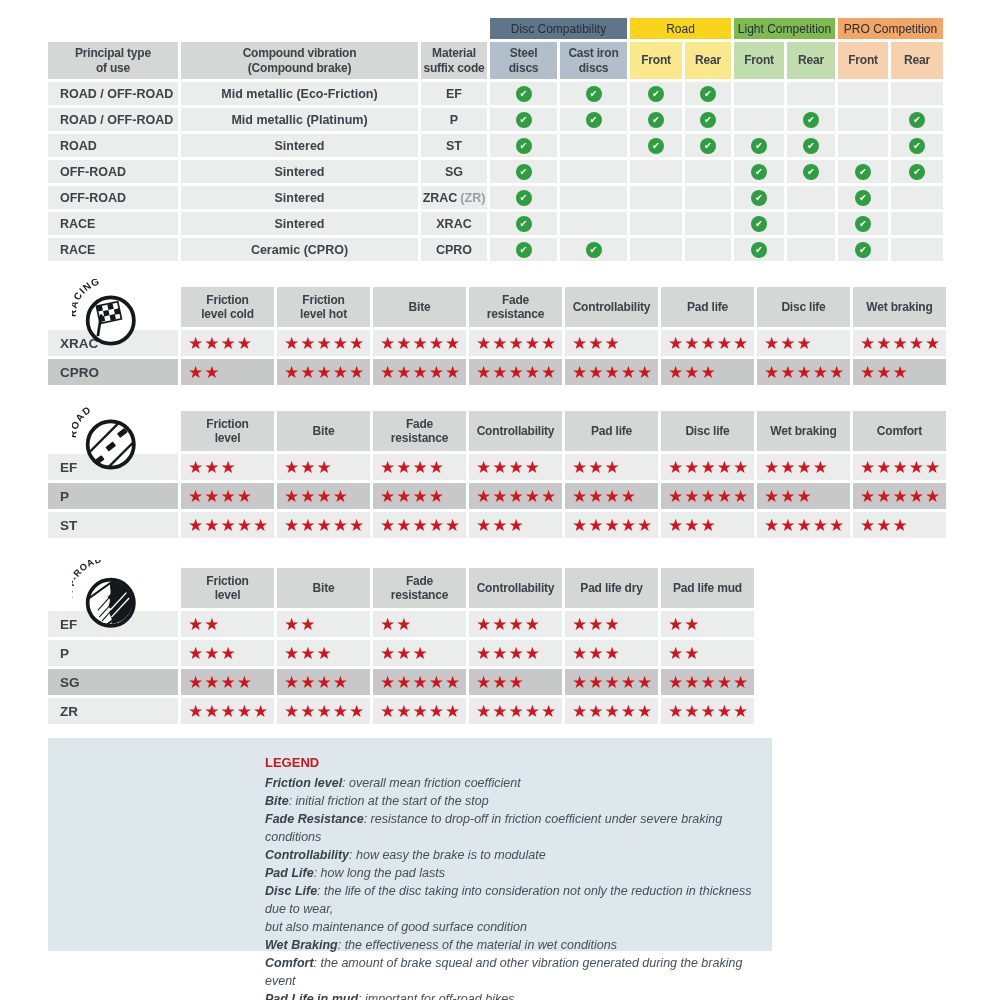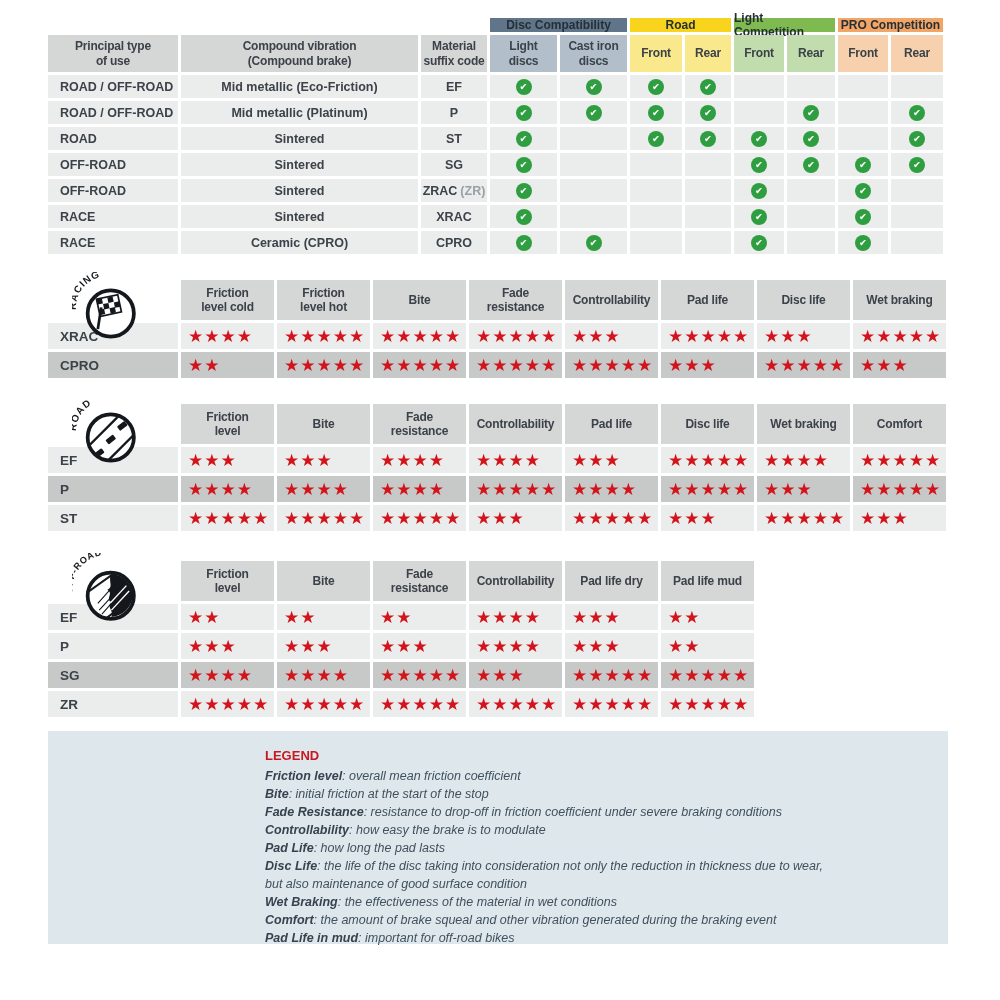--- a/index.html
+++ b/index.html
@@ -1,41 +1,41 @@
 <!DOCTYPE html>
 <html style="--hdr: #d5d6d6; --row-light: #ebecec; --row-dark: #c7c8c8; --txt: #3b4249; --star: #d2151d; --check: #2f9e41; --legend-bg: #dde7ec; --legend-red: #c9171e;"><head>
 <meta charset="utf-8">
 <style>
   html,body{margin:0;padding:0;background:#fff;}
   body{width:1000px;height:1000px;font-family:"Liberation Sans","DejaVu Sans",sans-serif;color:var(--txt,#3b4249);}
   .page{padding:18px 50px 0 48px;}
 
   
   .compat-row{display:grid;grid-template-columns:130px 237px 66px 67px 67px 52px 46px 50px 48px 50px 52px;column-gap:3px;margin-bottom:3px;}
-  .gcell{height:14px;display:flex;align-items:center;justify-content:center;font-size:12px;font-weight:bold;color:#262f36;}
+  .gcell{height:21px;display:flex;align-items:center;justify-content:center;font-size:12px;font-weight:normal;color:#262f36;}
   .hcell{height:37px;background:var(--hdr);display:flex;flex-direction:column;align-items:center;justify-content:center;font-size:12px;font-weight:bold;line-height:1.18;letter-spacing:-0.2px;text-align:center;}
   .dcell{height:23px;background:var(--row-light);display:flex;align-items:center;justify-content:center;font-size:12.5px;font-weight:bold;}
   .dcell.use{justify-content:flex-start;padding-left:12px;}
   .note{color:#9aa0a6;font-weight:bold;margin-left:3px;}
   .ghost{background:transparent !important;}
   .check{width:16px;height:16px;border-radius:50%;background:var(--check);color:#fff;font-size:9.5px;display:flex;align-items:center;justify-content:center;line-height:1;}
 
   
   .sect{position:relative;}
   .sect-icon{position:absolute;left:24px;top:-8px;}
   .rate-row{display:grid;column-gap:3px;margin-bottom:3px;}
   .rate-row.cols-8{grid-template-columns:130px repeat(8,93px);}
   .rate-row.cols-6{grid-template-columns:130px repeat(6,93px);}
   .rhcell{height:40px;background:var(--hdr);display:flex;flex-direction:column;align-items:center;justify-content:center;font-size:12px;font-weight:bold;line-height:1.2;letter-spacing:-0.2px;text-align:center;}
   .rcell{height:26px;display:flex;align-items:center;font-size:13.5px;font-weight:bold;}
   .rcell.label{padding-left:12px;}
   .rcell.stars{padding-left:7px;color:var(--star);font-size:17px;letter-spacing:1px;font-family:"DejaVu Sans",sans-serif;}
 
   
-  .legend{box-sizing:border-box;width:900px;height:213px;background:var(--legend-bg);padding:15px 20px 0 217px;font-size:12.5px;color:#41505c;}
+  .legend{box-sizing:border-box;width:724px;height:213px;background:var(--legend-bg);padding:15px 20px 0 217px;font-size:12.5px;color:#41505c;}
   .legend-title{color:var(--legend-red);font-weight:bold;font-size:13px;line-height:20px;margin-bottom:1px;}
   .legend-line{line-height:18px;font-style:italic;}
   .legend-line b{color:#36424d;}
 
   svg text{font-family:"Liberation Sans","DejaVu Sans",sans-serif;}
 </style>
 </head>
 <body>
 
 <div class="page">
@@ -55,21 +55,21 @@
         </div>
         <div class="hcell">
           <div>Compound vibration</div>
           <div>(Compound brake)</div>
         </div>
         <div class="hcell">
           <div>Material</div>
           <div>suffix code</div>
         </div>
         <div class="hcell" style="background: rgb(178, 191, 202);">
-          <div>Light</div>
+          <div>Steel</div>
           <div>discs</div>
         </div>
         <div class="hcell" style="background: rgb(178, 191, 202);">
           <div>Cast iron</div>
           <div>discs</div>
         </div>
         <div class="hcell" style="background: rgb(249, 232, 140);">
           <div>Front</div>
         </div>
         <div class="hcell" style="background: rgb(249, 232, 140);">

